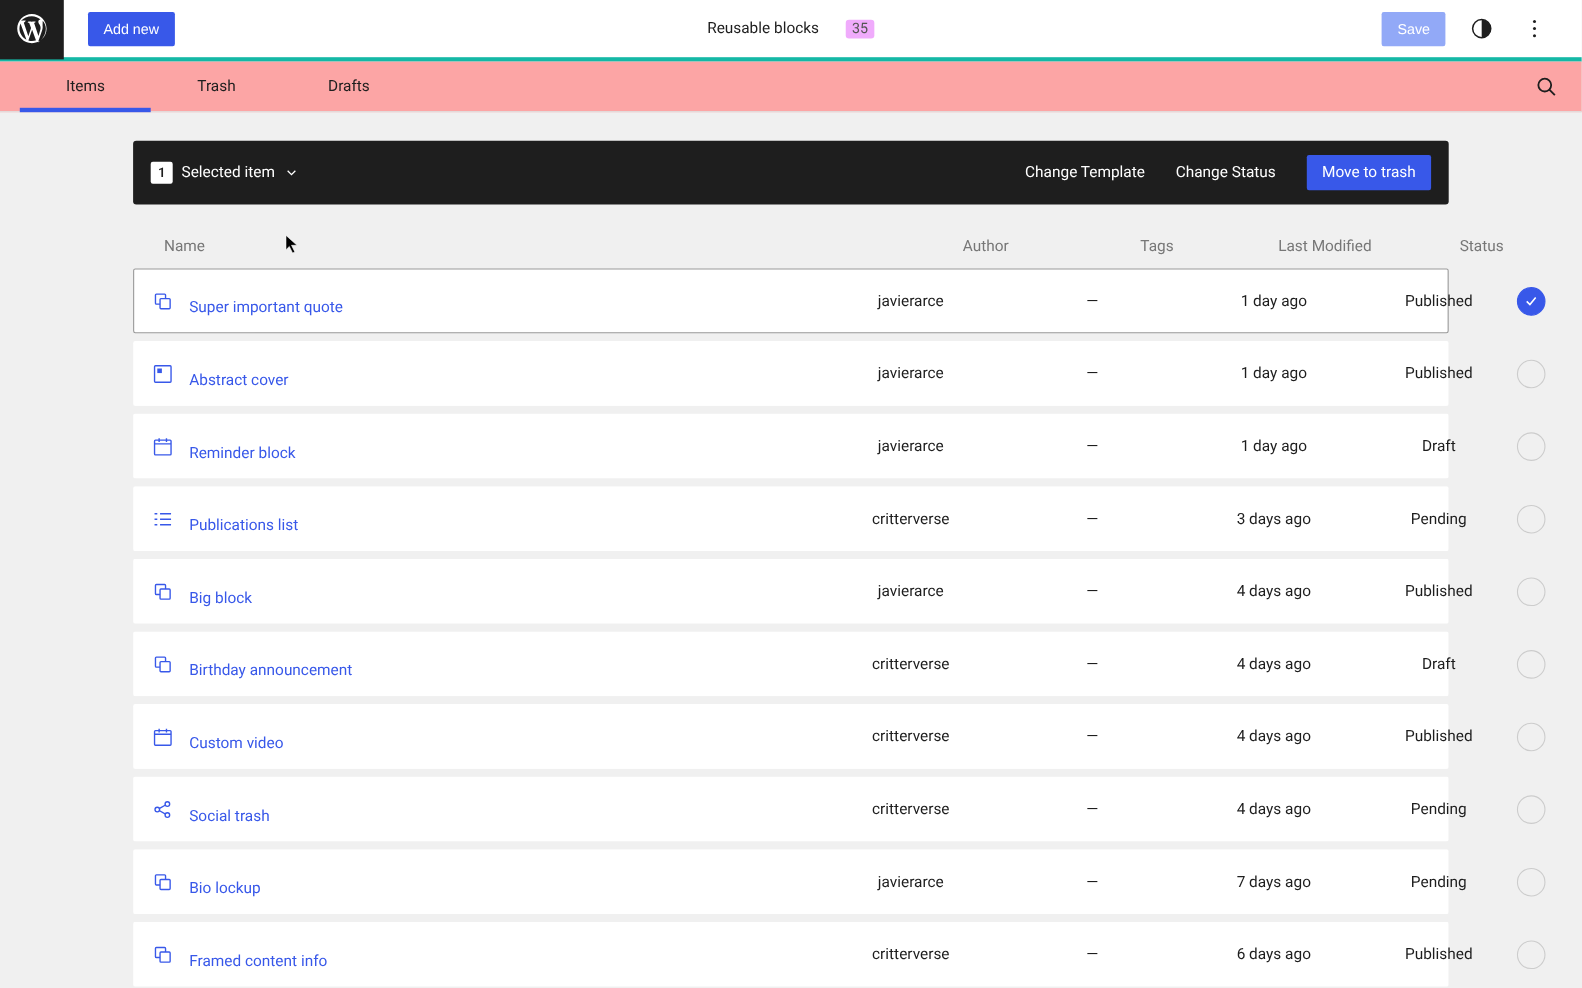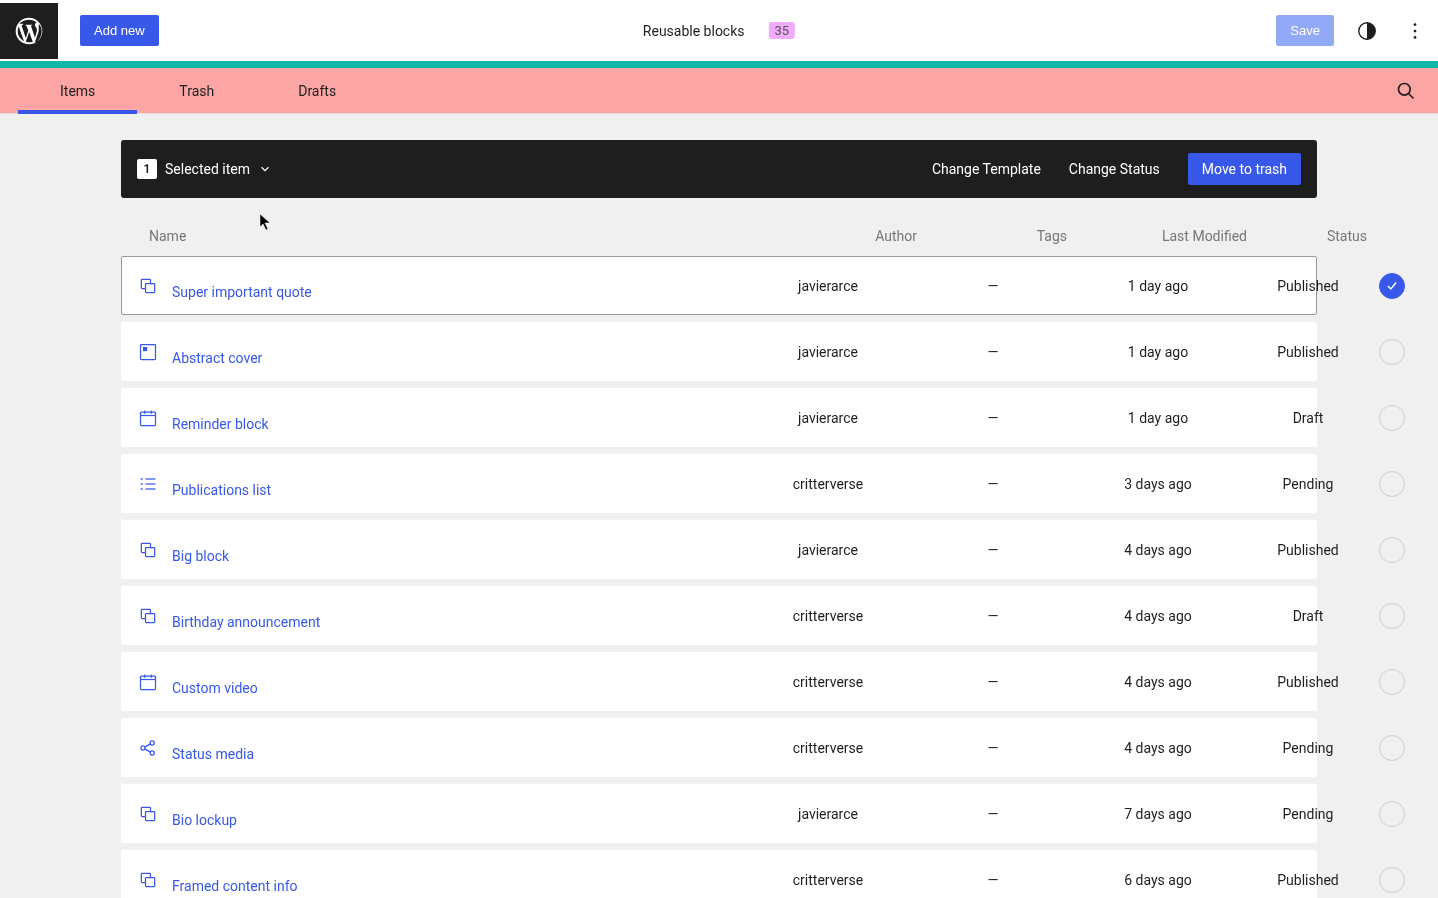--- a/index.html
+++ b/index.html
@@ -1,23 +1,23 @@
 <!DOCTYPE html>
 <html><head>
 <meta charset="utf-8">
 <style>
 * { box-sizing: border-box; margin: 0; padding: 0; }
 body { font-family: -apple-system, BlinkMacSystemFont, "Segoe UI", Roboto, sans-serif; background: #f0f0f0; width: 1438px; height: 898px; overflow: hidden; color: #1e1e1e; }
-.topbar { height: 68px; background: #fff; border-bottom: 7px solid #14b8a6; display: flex; align-items: center; }
+.topbar { height: 56px; background: #fff; border-bottom: 4px solid #14b8a6; display: flex; align-items: center; }
 .wp-logo { width: 58px; height: 56px; background: #1e1e1e; display: flex; align-items: center; justify-content: center; }
 .wp-logo svg { width: 32px; height: 32px; fill: #fff; }
 .add-new { margin-left: 22px; background: #3858e9; color: #fff; border: none; padding: 8px 14px; font-size: 13px; border-radius: 2px; cursor: pointer; }
 .title-area { position: absolute; left: 50%; transform: translateX(-50%); display: flex; align-items: center; gap: 24px; font-size: 14px; }
 .title-count { background: #f0abfc; border-radius: 3px; padding: 1px 6px; font-size: 13px; color: #555; }
-.right-actions { margin-left: auto; display: flex; align-items: center; gap: 18px; padding-right: 8px; justify-content: flex-end; }
+.right-actions { margin-left: auto; display: flex; align-items: center; gap: 18px; padding-right: 28px; justify-content: flex-end; }
 .save-btn { background: #92a9f7; color: #fff; border: none; padding: 8px 14px; font-size: 13px; border-radius: 2px; cursor: pointer; }
 .icon-btn { background: none; border: none; cursor: pointer; padding: 4px; display: flex; }
 .tabbar { height: 46px; background: #fca5a5; border-bottom: 1px solid #e0e0e0; display: flex; align-items: stretch; padding-left: 18px; position: relative; }
 .tab { padding: 0 42px; display: flex; align-items: center; font-size: 14px; color: #1e1e1e; cursor: pointer; position: relative; }
 .tab.active::after { content: ''; position: absolute; left: 0; right: 0; bottom: -1px; height: 4px; background: #3858e9; }
 .search-btn { margin-left: auto; padding: 0 22px; display: flex; align-items: center; }
 .content { padding: 26px 0 0 0; display: flex; flex-direction: column; align-items: center; }
 .selection-bar { width: 1196px; height: 58px; background: #1e1e1e; color: #fff; border-radius: 3px; display: flex; align-items: center; padding: 0 16px; margin-bottom: 18px; }
 .sel-count { background: #fff; color: #1e1e1e; width: 20px; height: 20px; border-radius: 2px; display: flex; align-items: center; justify-content: center; font-size: 12px; font-weight: 600; margin-right: 8px; }
 .sel-label { font-size: 14px; }
@@ -239,21 +239,21 @@
       </div>
       <div class="row">
         <div class="name-cell">
           <svg class="row-icon" viewBox="0 0 24 24">
             <circle cx="6" cy="12" r="2.5"></circle>
             <circle cx="17" cy="6" r="2.5"></circle>
             <circle cx="17" cy="18" r="2.5"></circle>
             <line x1="8" y1="11" x2="15" y2="7"></line>
             <line x1="8" y1="13" x2="15" y2="17"></line>
           </svg>
-          <span class="row-title">Status media</span>
+          <span class="row-title">Social trash</span>
         </div>
         <div class="cell-center">critterverse</div>
         <div class="tags-dash">—</div>
         <div class="cell-center">4 days ago</div>
         <div class="status-cell">Pending</div>
         <div class="check-cell">
           <div class="check-circle"></div>
         </div>
       </div>
       <div class="row">

